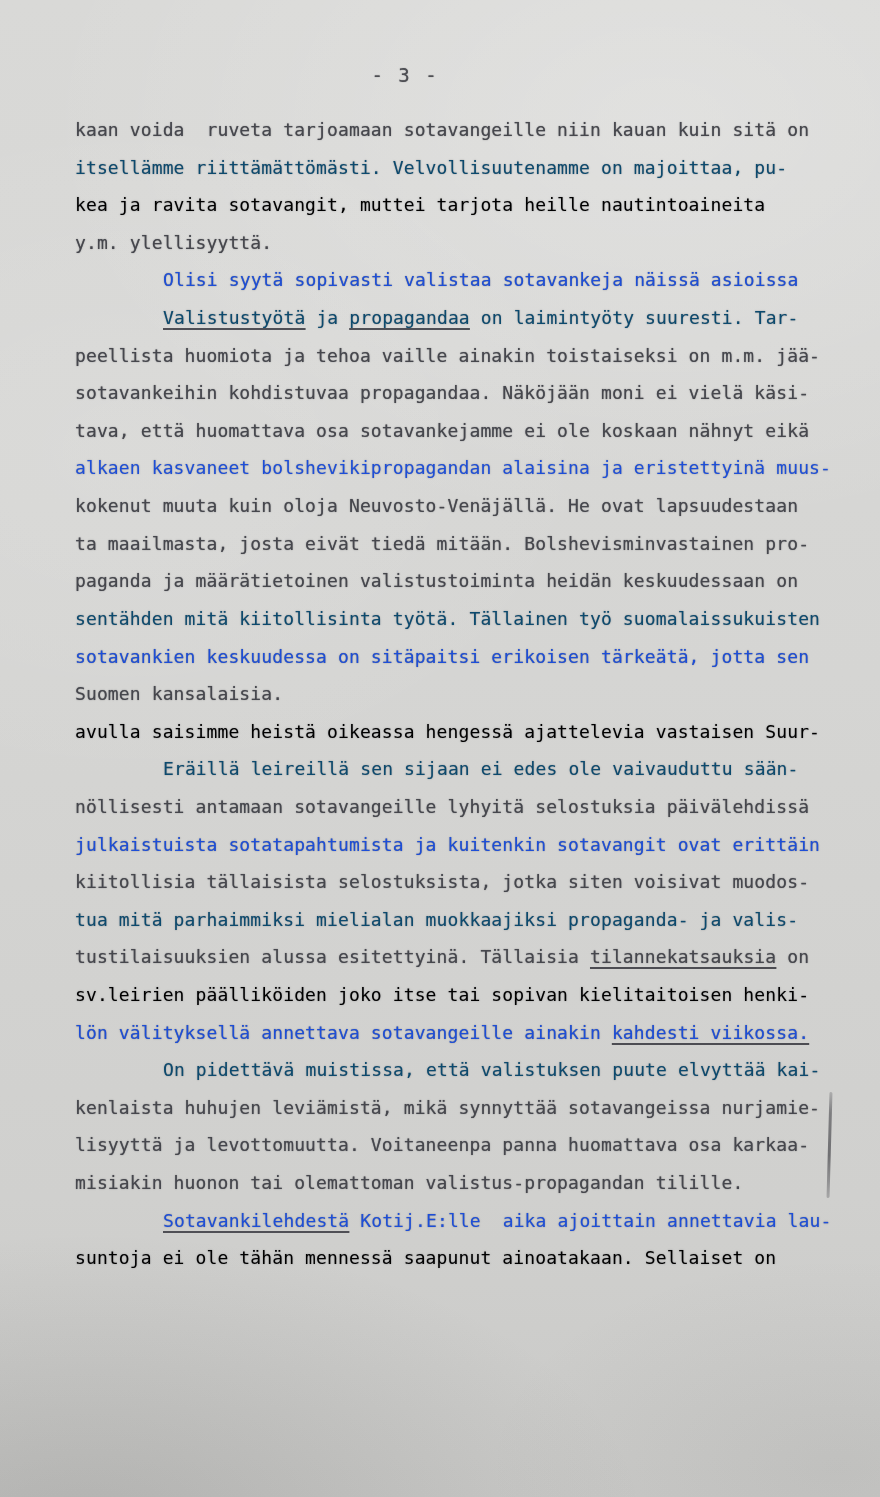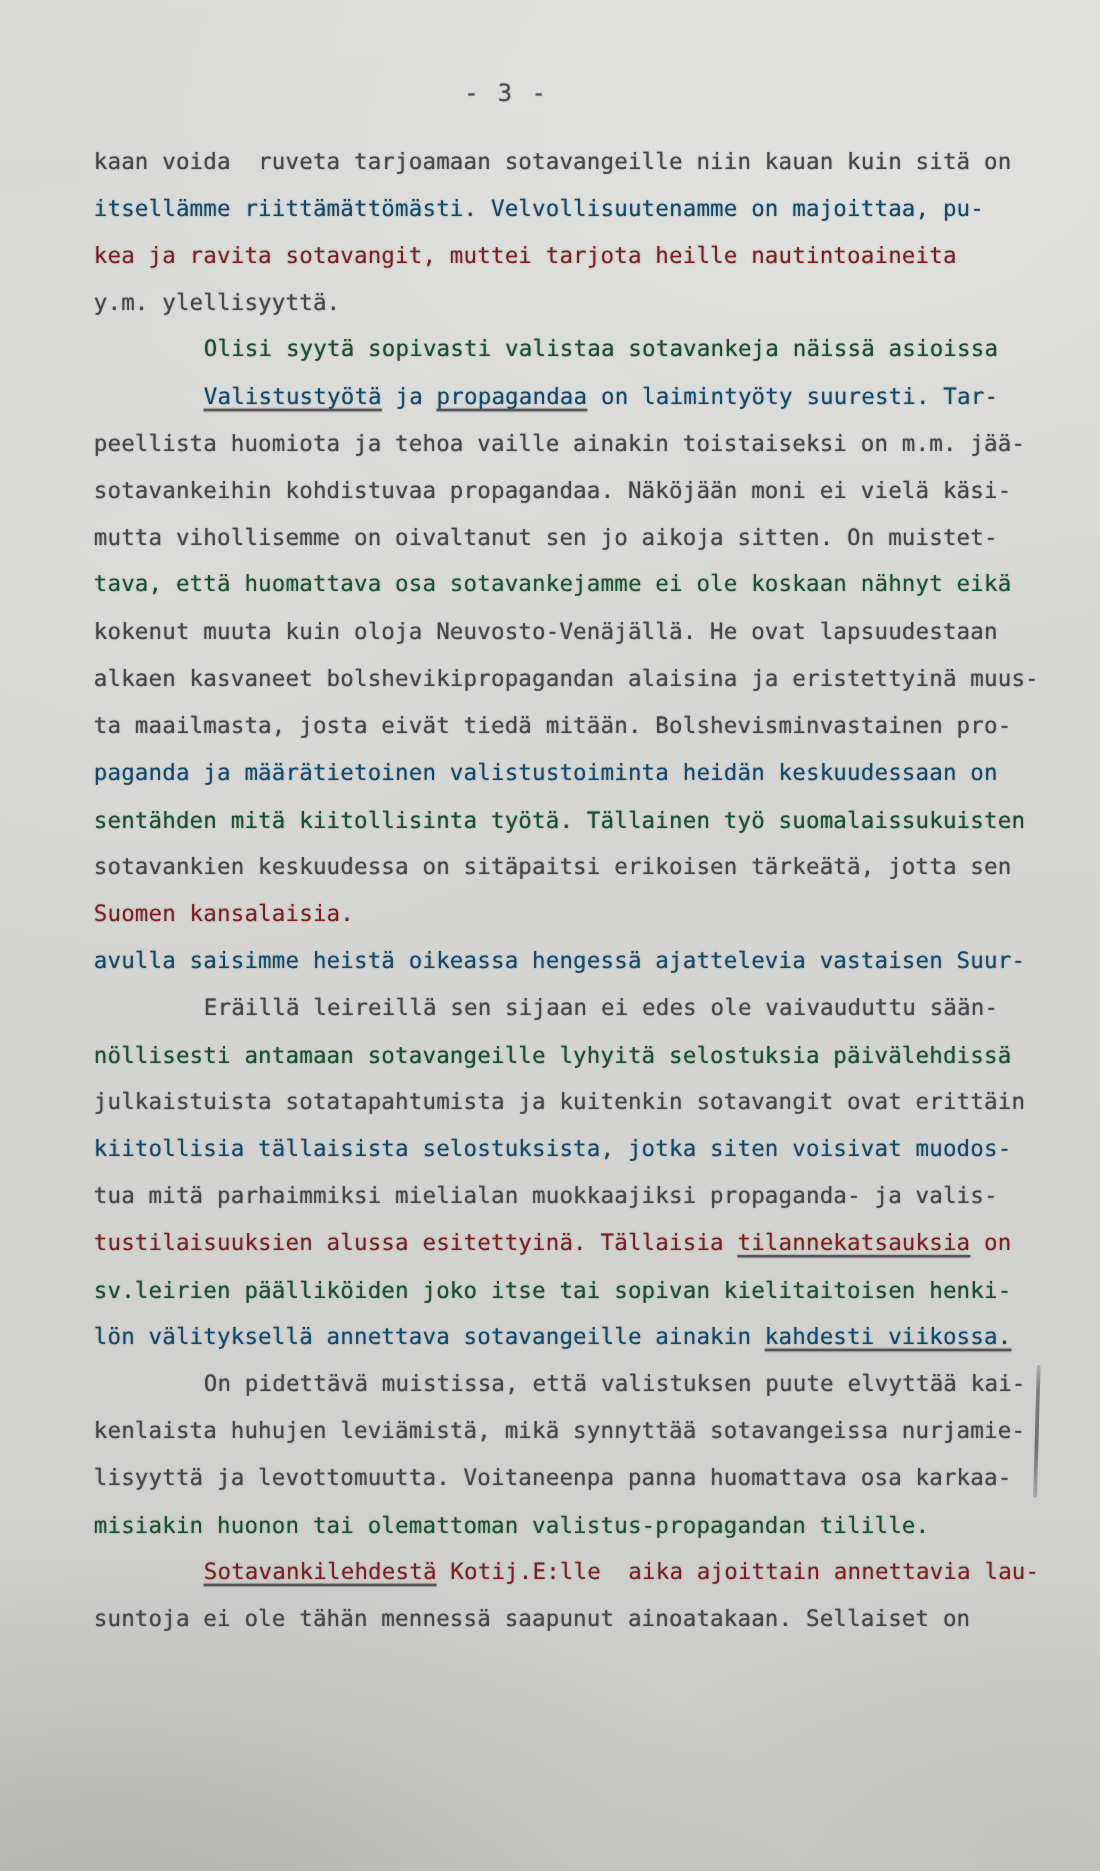--- a/index.html
+++ b/index.html
@@ -49,22 +49,22 @@
   .line {
     height: 37.62px;
     line-height: 37.62px;
     white-space: pre;
   }
   .line.indent {
     padding-left: 88px;
   }
   
   .line:nth-child(4n+2) { color: #0c4a6e; text-shadow: 0 0 1.4px rgba(83,84,90,0.65); }
-  .line:nth-child(7n+3) { color: #7f1d1d; text-shadow: 0 0 1.6px rgba(91,92,98,0.6); }
-  .line:nth-child(5n)   { color: #14532d; }
+  .line:nth-child(7n+3) { color: #000000; text-shadow: 0 0 1.6px rgba(91,92,98,0.6); }
+  .line:nth-child(5n)   { color: #1d4ed8; }
   .u {
     text-decoration: underline;
     text-decoration-thickness: 1.5px;
     text-underline-offset: 4px;
     text-decoration-color: rgba(70,71,77,0.85);
   }
   .margin-mark {
     position: absolute;
     left: 828px;
     top: 1092px;
@@ -87,24 +87,23 @@
 
   <div class="body-text">
       <div class="line"><span>kaan voida  ruveta tarjoamaan sotavangeille niin kauan kuin sitä on</span></div>
       <div class="line"><span>itsellämme riittämättömästi. Velvollisuutenamme on majoittaa, pu-</span></div>
       <div class="line"><span>kea ja ravita sotavangit, muttei tarjota heille nautintoaineita</span></div>
       <div class="line"><span>y.m. ylellisyyttä.</span></div>
       <div class="line indent"><span>Olisi syytä sopivasti valistaa sotavankeja näissä asioissa</span></div>
       <div class="line indent"><span class="u">Valistustyötä</span><span> ja </span><span class="u">propagandaa</span><span> on laimintyöty suuresti. Tar-</span></div>
       <div class="line"><span>peellista huomiota ja tehoa vaille ainakin toistaiseksi on m.m. jää-</span></div>
       <div class="line"><span>sotavankeihin kohdistuvaa propagandaa. Näköjään moni ei vielä käsi-</span></div>
-      <div class="line"><span>mutta vihollisemme on oivaltanut sen jo aikoja sitten. On muistet-</span></div>
       <div class="line"><span>tava, että huomattava osa sotavankejamme ei ole koskaan nähnyt eikä</span></div>
+      <div class="line"><span>alkaen kasvaneet bolshevikipropagandan alaisina ja eristettyinä muus-</span></div>
       <div class="line"><span>kokenut muuta kuin oloja Neuvosto-Venäjällä. He ovat lapsuudestaan</span></div>
-      <div class="line"><span>alkaen kasvaneet bolshevikipropagandan alaisina ja eristettyinä muus-</span></div>
       <div class="line"><span>ta maailmasta, josta eivät tiedä mitään. Bolshevisminvastainen pro-</span></div>
       <div class="line"><span>paganda ja määrätietoinen valistustoiminta heidän keskuudessaan on</span></div>
       <div class="line"><span>sentähden mitä kiitollisinta työtä. Tällainen työ suomalaissukuisten</span></div>
       <div class="line"><span>sotavankien keskuudessa on sitäpaitsi erikoisen tärkeätä, jotta sen</span></div>
       <div class="line"><span>Suomen kansalaisia.</span></div>
       <div class="line"><span>avulla saisimme heistä oikeassa hengessä ajattelevia vastaisen Suur-</span></div>
       <div class="line indent"><span>Eräillä leireillä sen sijaan ei edes ole vaivauduttu sään-</span></div>
       <div class="line"><span>nöllisesti antamaan sotavangeille lyhyitä selostuksia päivälehdissä</span></div>
       <div class="line"><span>julkaistuista sotatapahtumista ja kuitenkin sotavangit ovat erittäin</span></div>
       <div class="line"><span>kiitollisia tällaisista selostuksista, jotka siten voisivat muodos-</span></div>

